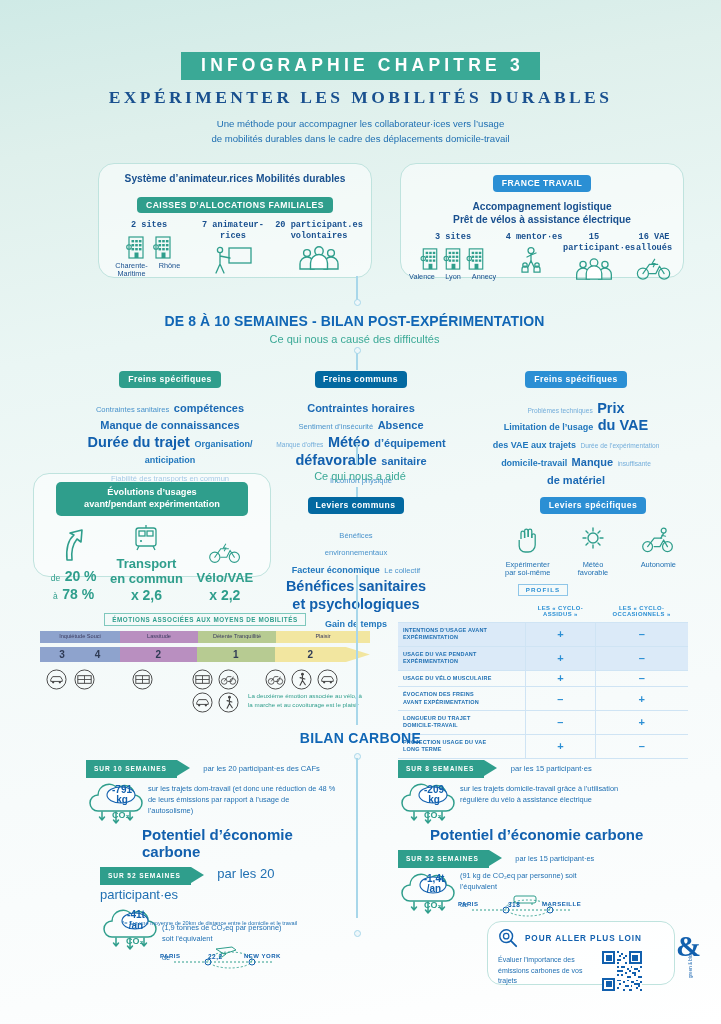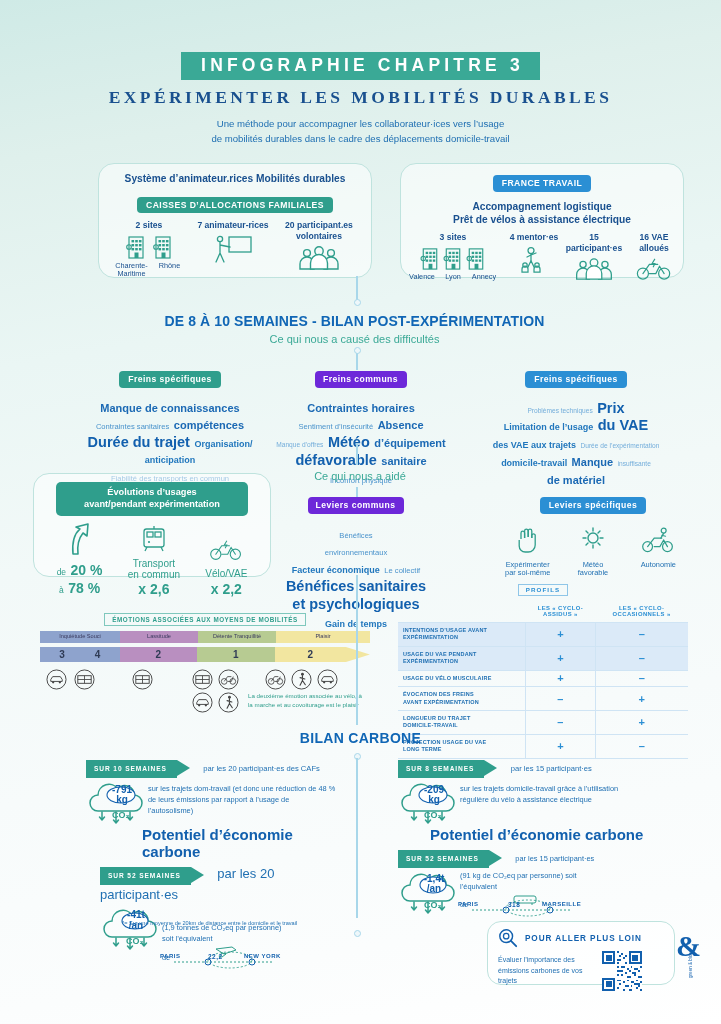--- a/index.html
+++ b/index.html
@@ -34,45 +34,45 @@
   }
   .chip{
     display:inline-block;color:#fff;font-weight:bold;font-size:8.6px;
     letter-spacing:.45px;padding:3px 9px 3.5px;border-radius:4px;
   }
   .chip.teal{background:#2f9e8c;}
   .chip.blue{background:#2b8fd4;}
   .org-head{font-weight:bold;font-size:10.2px;color:#19508f;line-height:1.35;}
   .org-cols{display:flex;justify-content:center;align-items:flex-start;}
   .org-col{text-align:center;}
-  .org-num{font-weight:bold;font-size:8.6px;color:#19508f;line-height:1.25;}
+  .org-num{font-weight:bold;font-size:8.6px;color:#19508f;line-height:1.25;font-family:Liberation Mono, monospace;}
   .org-cap{font-size:7.3px;color:#19508f;line-height:1.15;margin-top:2px;}
   .ic{display:block;margin:3px auto 0;}
 
   
   .sec-title{font-weight:bold;font-size:14px;color:#1066b5;letter-spacing:.1px;}
   .sec-sub{font-size:11px;color:#3aa996;margin-top:4px;}
 
   
   .cloud{text-align:center;line-height:1.12;color:#1f6fb2;}
   .w-xl{font-weight:bold;font-size:14.5px;color:#1260ae;}
   .w-lg{font-weight:bold;font-size:11px;color:#1b69b4;}
   .w-md{font-weight:bold;font-size:9px;color:#2177bd;}
   .w-sm{font-size:7.6px;color:#4a93cc;}
   .w-xs{font-size:6.6px;color:#74aedb;}
-  .chip.purple{background:#6d28d9;padding-left:8px;}
+  .chip.purple{background:#0369a1;padding-left:8px;}
 
   
   #evobox{left:33px;top:473px;width:236px;height:102px;border-radius:16px;
     border:1.4px solid #bfe3de;background:rgba(255,255,255,.5);}
   .evo-banner{background:#2f9e8c;color:#fff;font-weight:bold;font-size:9.2px;
     border-radius:5px;padding:5px 8px;line-height:1.3;text-align:center;}
   .evo-row{display:flex;justify-content:space-around;align-items:flex-end;margin-top:7px;}
   .evo-cell{text-align:center;color:#2f9e8c;}
-  .evo-lbl{font-size:10px;color:#2f9e8c;line-height:1.15;}
+  .evo-lbl{font-size:13px;color:#2f9e8c;line-height:1.15;font-weight:bold;}
   .evo-big{font-weight:bold;font-size:14px;color:#2f9e8c;}
   .evo-small{font-size:8.5px;color:#2f9e8c;font-weight:normal;}
 
   
   .lev-col{text-align:center;width:64px;}
   .lev-lbl{font-size:7.4px;color:#1f6fb2;line-height:1.2;margin-top:2px;}
 
   
   #profils{left:398px;top:578px;width:290px;}
   .profils-chip{display:inline-block;border:1px solid #8fc6e8;color:#2b8fd4;
@@ -319,23 +319,23 @@
   <div class="dot" style="left:353.5px;top:347px;"></div>
 
   <div class="abs ctr" style="left:0;right:12px;top:313px;">
     <div class="sec-title">DE 8 À 10 SEMAINES - BILAN POST-EXPÉRIMENTATION</div>
     <div class="sec-sub">Ce qui nous a causé des difficultés</div>
   </div>
 
   <div class="abs ctr" style="left:52px;top:368px;width:236px;">
     <span class="chip teal">Freins spécifiques</span>
     <div class="cloud" style="margin-top:10px;">
-      <div><span class="w-lg">Manque de connaissances</span></div>
       <div><span class="w-sm">Contraintes sanitaires</span>
            <span class="w-lg">compétences</span></div>
+      <div><span class="w-lg">Manque de connaissances</span></div>
       <div><span class="w-xl">Durée du trajet</span>
            <span class="w-md">Organisation/</span></div>
       <div style="margin-top:-2px;"><span class="w-md">anticipation</span></div>
       <div><span class="w-sm">Fiabilité des transports en commun</span></div>
       <div><span class="w-lg">Représentations</span></div>
     </div>
   </div>
 
   <div class="abs ctr" style="left:252px;top:368px;width:218px;">
     <span class="chip purple">Freins communs</span>

